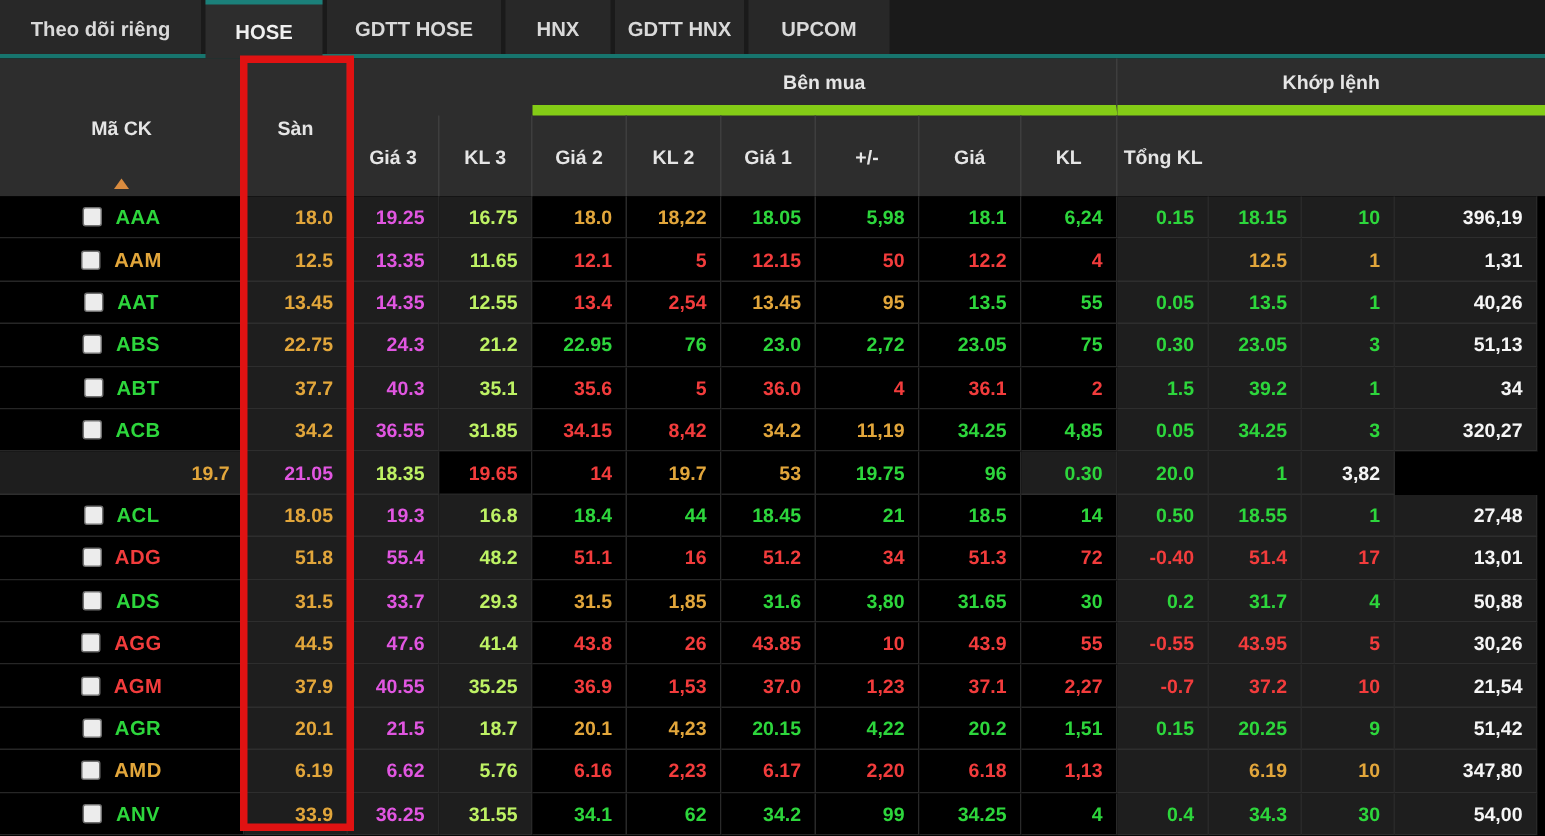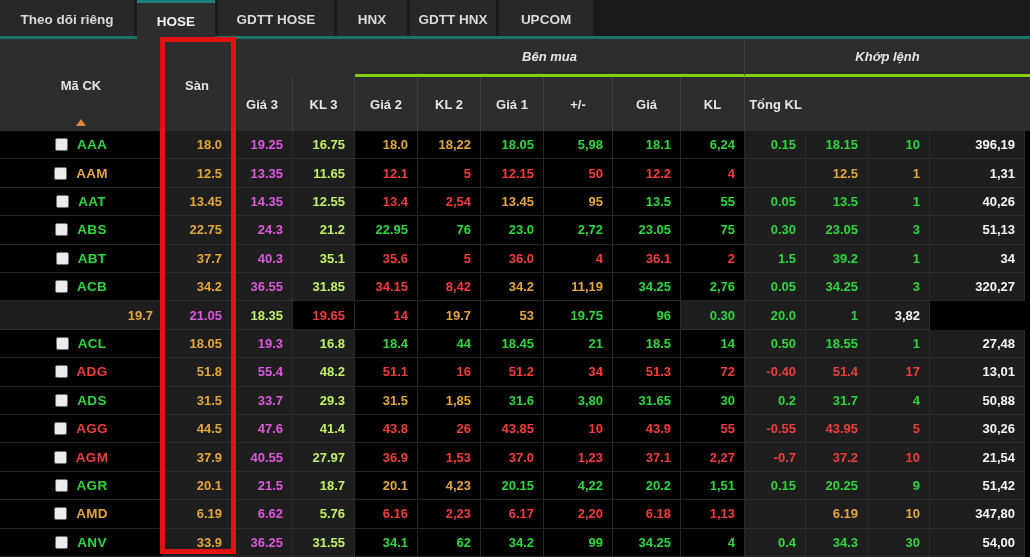--- a/index.html
+++ b/index.html
@@ -25,21 +25,21 @@
 
   
   .thead {
     display:grid; height:92px; background:#2d2d2d; color:#e5e5e5;
     grid-template-columns:163px 69px 61px 62px 63px 63px 63px 69px 68px 64px 61px 62px 62px 100px;
     grid-template-rows:38px 54px;
     font-size:13px; font-weight:700;
   }
   .th { display:flex; align-items:center; justify-content:center; border-right:1px solid #3e3e3e; }
   .th.span2 { grid-row:1 / 3; position:relative; }
-  .th.group { border-bottom:3px solid #84cc16;font-style:italic; }
+  .th.group { border-bottom:7px solid #84cc16; }
   .th:last-child { border-right:none; }
   .sort-arrow {
     position:absolute; bottom:5px; left:50%; transform:translateX(-50%);
     width:0; height:0; border-left:5px solid transparent; border-right:5px solid transparent;
     border-bottom:7px solid #d98b3f;
   }
 
   
   .tbody { display:flex; flex-direction:column; height:426px; background:#000; }
   .row {
@@ -252,21 +252,21 @@
       <span class="ticker c-up">ACB</span>
     </div>
   <div class="cell shade c-ref">34.2</div>
         <div class="cell shade c-ceil">36.55</div>
         <div class="cell shade c-floor">31.85</div>
         <div class="cell c-down">34.15</div>
         <div class="cell c-down">8,42</div>
         <div class="cell c-ref">34.2</div>
         <div class="cell c-ref">11,19</div>
         <div class="cell c-up">34.25</div>
-        <div class="cell c-up">2,76</div>
+        <div class="cell c-up">4,85</div>
         <div class="cell shade c-up">0.05</div>
         <div class="cell shade c-up">34.25</div>
         <div class="cell shade c-up">3</div>
         <div class="cell shade c-white">320,27</div>
         <div class="cell filler"></div>
       </div>
       <div class="row">
   <div class="cell shade c-ref">19.7</div>
         <div class="cell shade c-ceil">21.05</div>
         <div class="cell shade c-floor">18.35</div>
@@ -362,21 +362,21 @@
         <div class="cell shade c-white">30,26</div>
         <div class="cell filler"></div>
       </div>
       <div class="row">
     <div class="cell sym">
       <span class="cb"></span>
       <span class="ticker c-down">AGM</span>
     </div>
   <div class="cell shade c-ref">37.9</div>
         <div class="cell shade c-ceil">40.55</div>
-        <div class="cell shade c-floor">27.97</div>
+        <div class="cell shade c-floor">35.25</div>
         <div class="cell c-down">36.9</div>
         <div class="cell c-down">1,53</div>
         <div class="cell c-down">37.0</div>
         <div class="cell c-down">1,23</div>
         <div class="cell c-down">37.1</div>
         <div class="cell c-down">2,27</div>
         <div class="cell shade c-down">-0.7</div>
         <div class="cell shade c-down">37.2</div>
         <div class="cell shade c-down">10</div>
         <div class="cell shade c-white">21,54</div>

